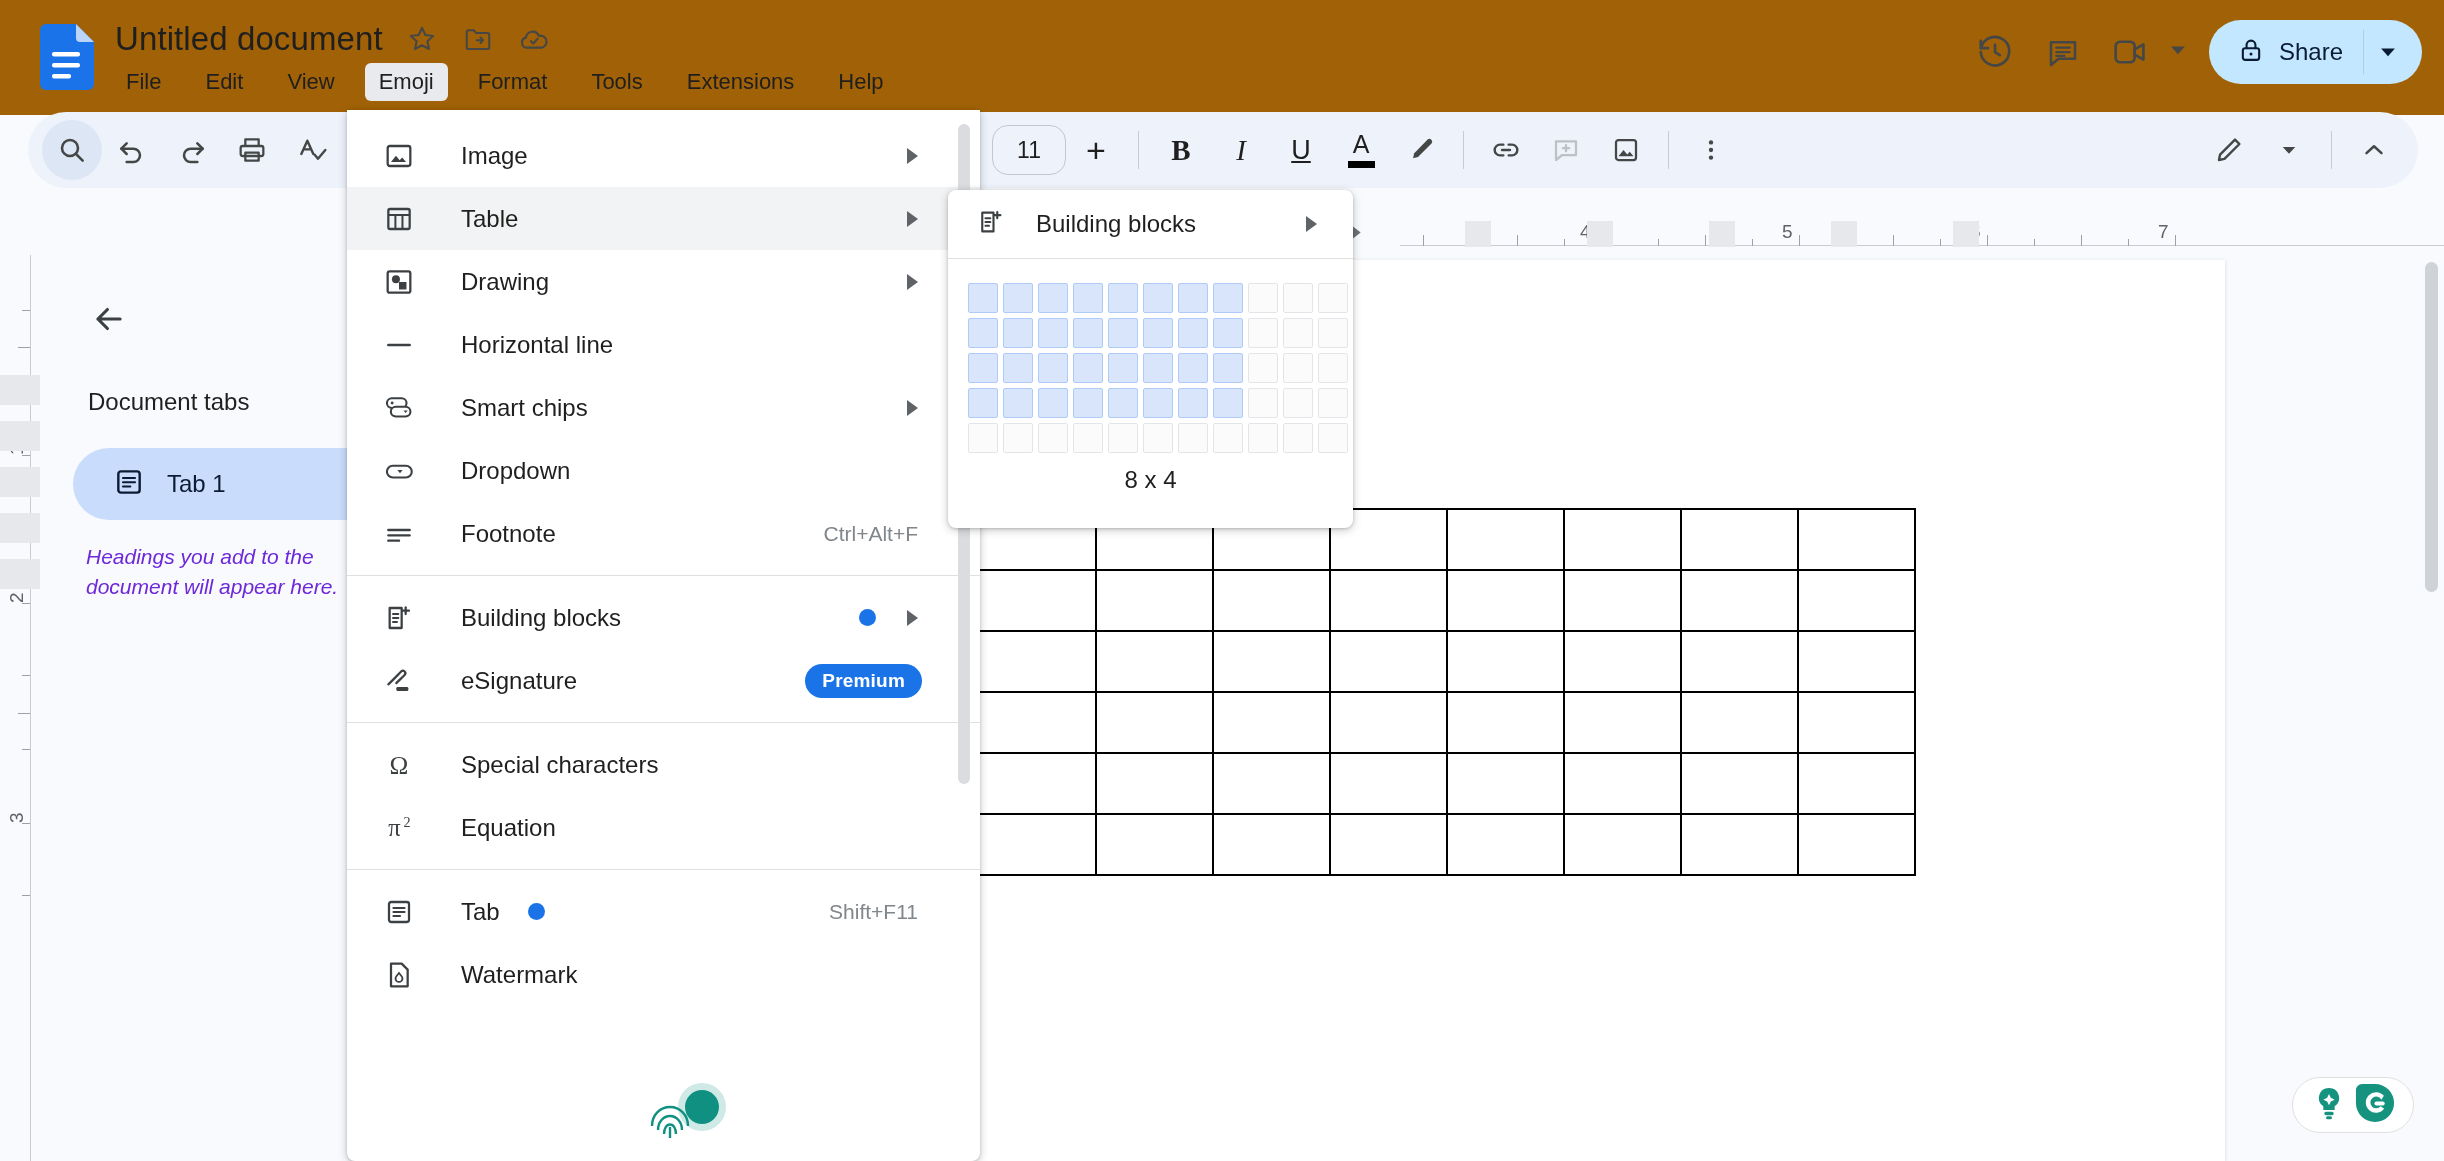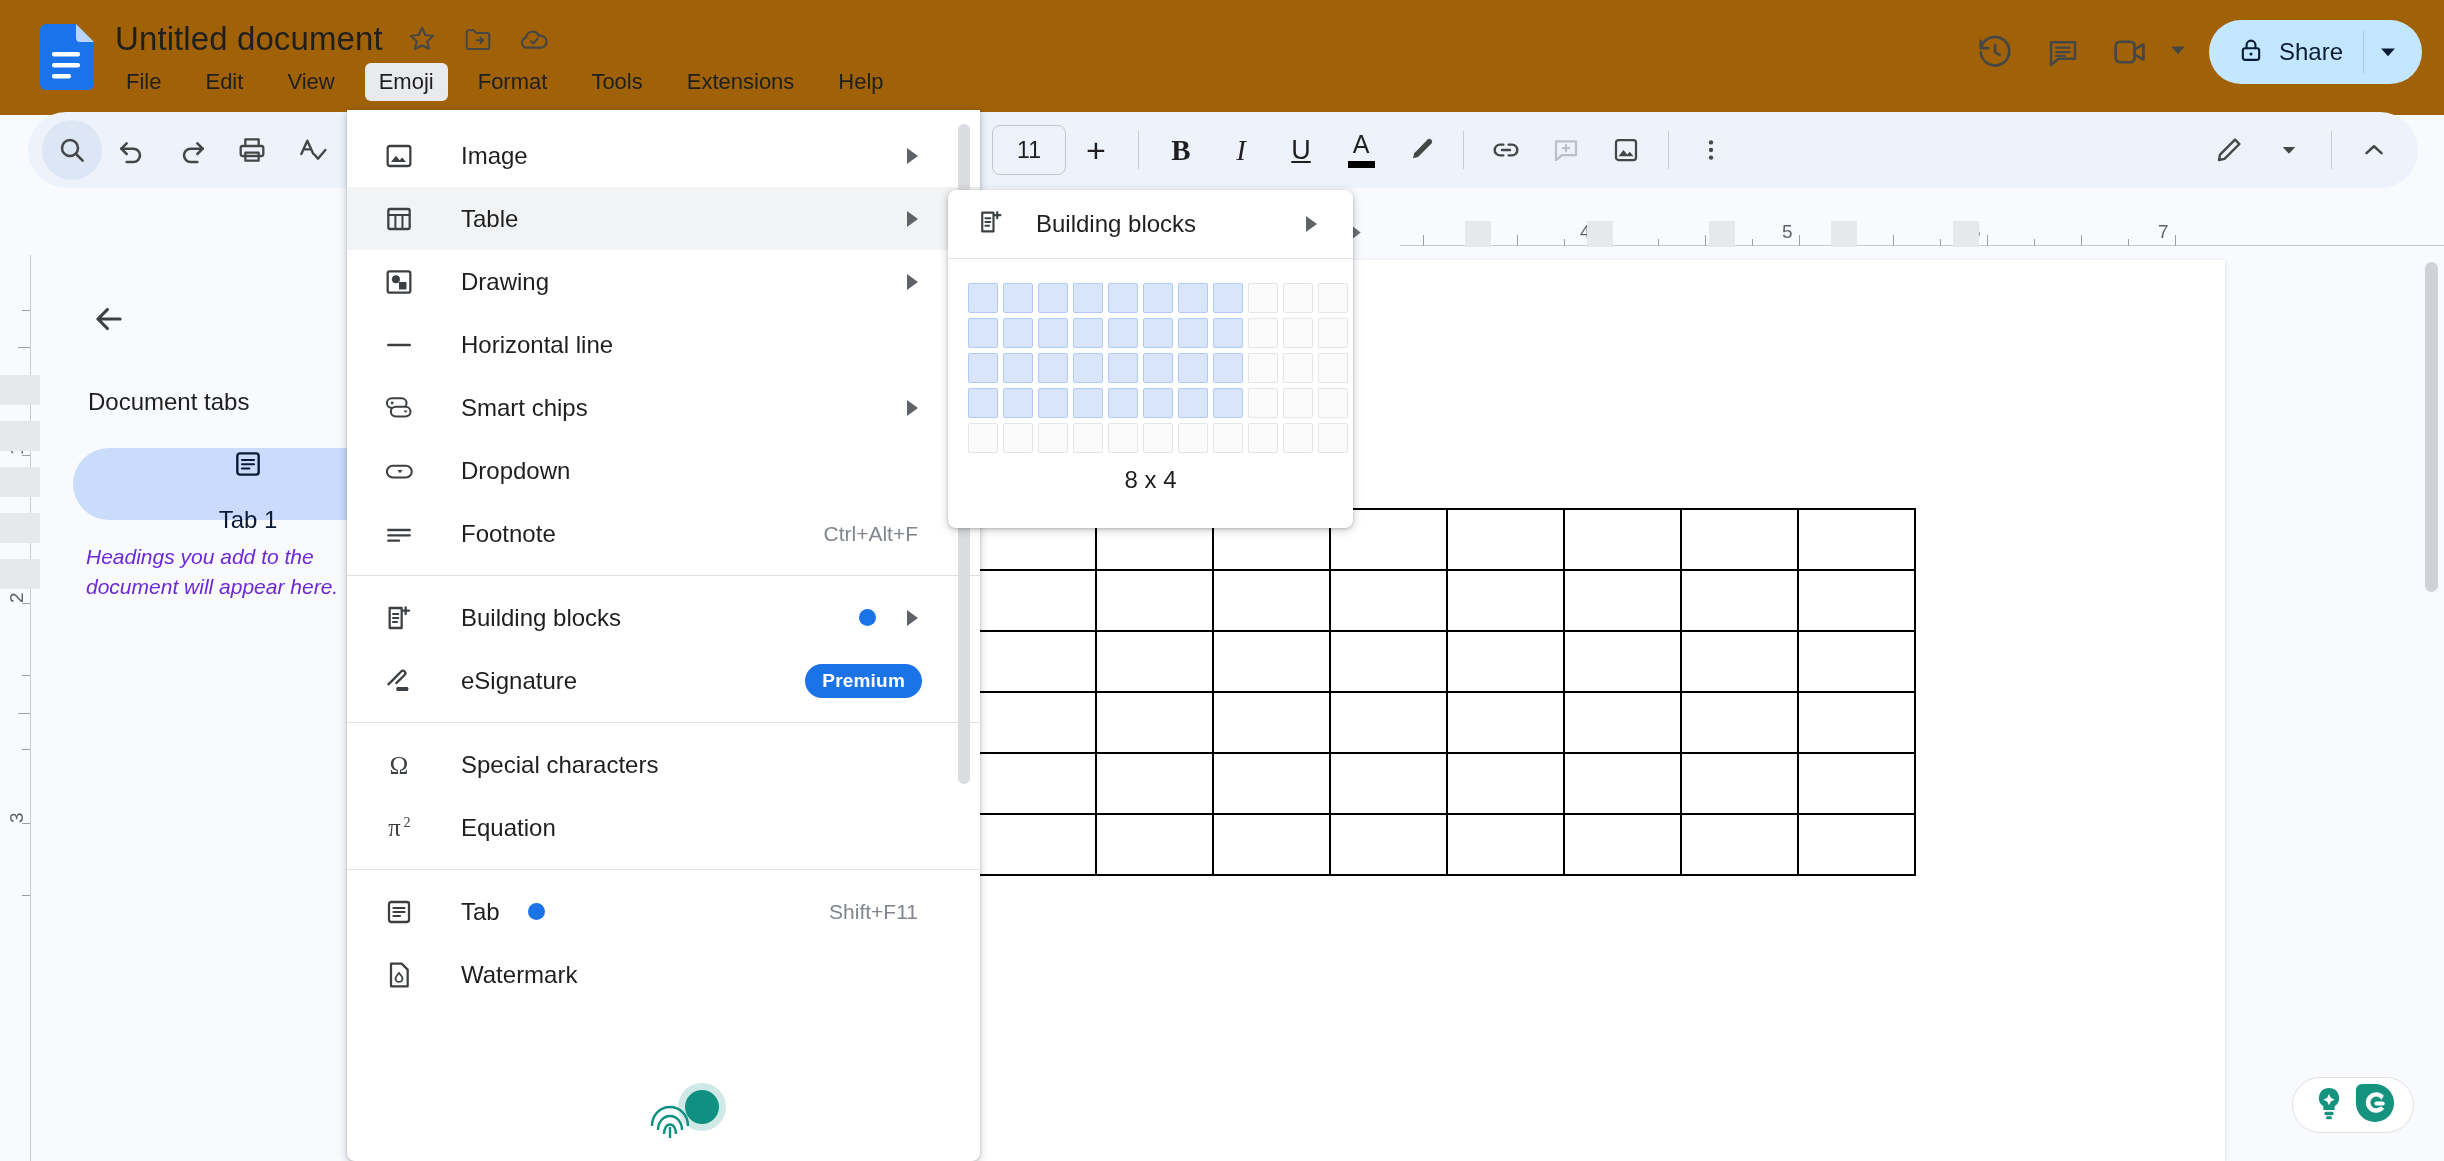--- a/index.html
+++ b/index.html
@@ -69,41 +69,41 @@
   }
   .tb-btn {
     width: 60px; height: 60px; border-radius: 50%;
     display: flex; align-items: center; justify-content: center;
     cursor: pointer; flex: 0 0 auto;
   }
   .tb-btn.sel { background: #dde6f5; }
   .tb-sep { width: 1px; height: 38px; background: #c4ccd6; margin: 0 12px; flex: 0 0 auto; }
   .tb-text { font-size: 21px; color: #1f1f1f; }
   .fontsize-box {
-    width: 74px; height: 50px; border: 1px solid #c0c7d0; border-radius: 8px;
+    width: 74px; height: 50px; border: 1px solid #c0c7d0; border-radius: 16px;
     display: flex; align-items: center; justify-content: center;
     font-size: 23px; color: #1f1f1f; cursor: pointer;
   }
   .tb-right { margin-left: auto; display: flex; align-items: center; padding-right: 14px; }
 
   
   .sidebar {
     position: absolute; left: 28px; top: 250px;
     width: 350px; height: 420px;
   }
   .back-arrow { position: absolute; left: 62px; top: 50px; cursor: pointer; }
   .sidebar-head {
     position: absolute; left: 60px; top: 138px;
     font-size: 24px; color: #1f1f1f;
   }
   .tab-pill {
     position: absolute; left: 45px; top: 198px;
     width: 310px; height: 72px; border-radius: 36px;
     background: #c9dcfb; display: flex; align-items: center;
-    padding-left: 40px; gap: 22px; cursor: pointer; flex-direction: column;
+    padding-left: 40px; gap: 22px; cursor: pointer;
   }
   .tab-label { font-size: 24px; color: #0b1b33; }
   .sidebar-hint {
     position: absolute; left: 58px; top: 292px; width: 300px;
     font-size: 21px; font-style: italic; color: #6d28d9; line-height: 1.45;
   }
 
   
   .ruler-h {
     position: absolute; top: 215px; left: 380px; height: 42px; right: 0;

